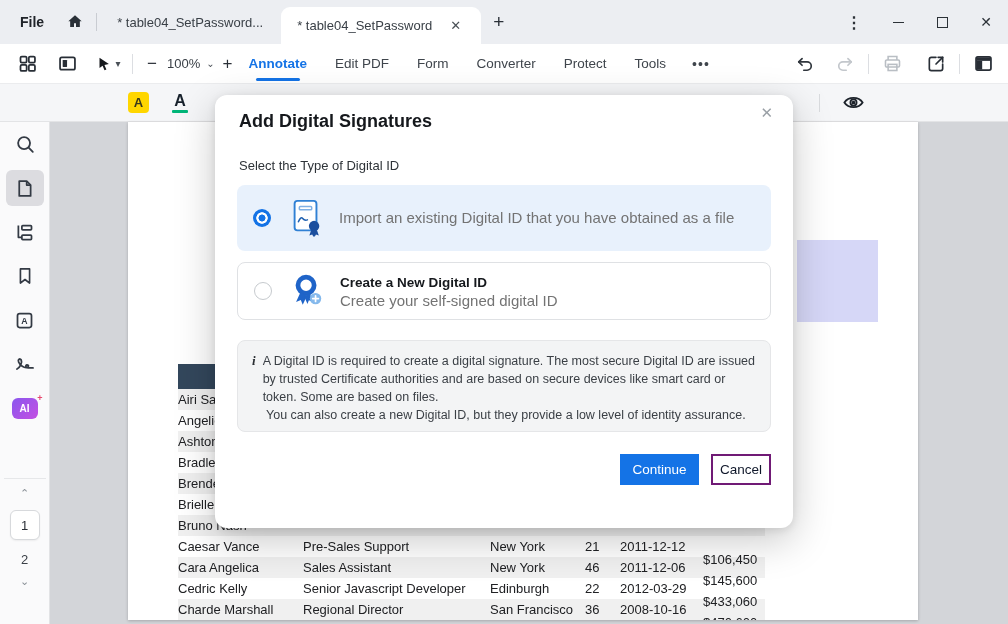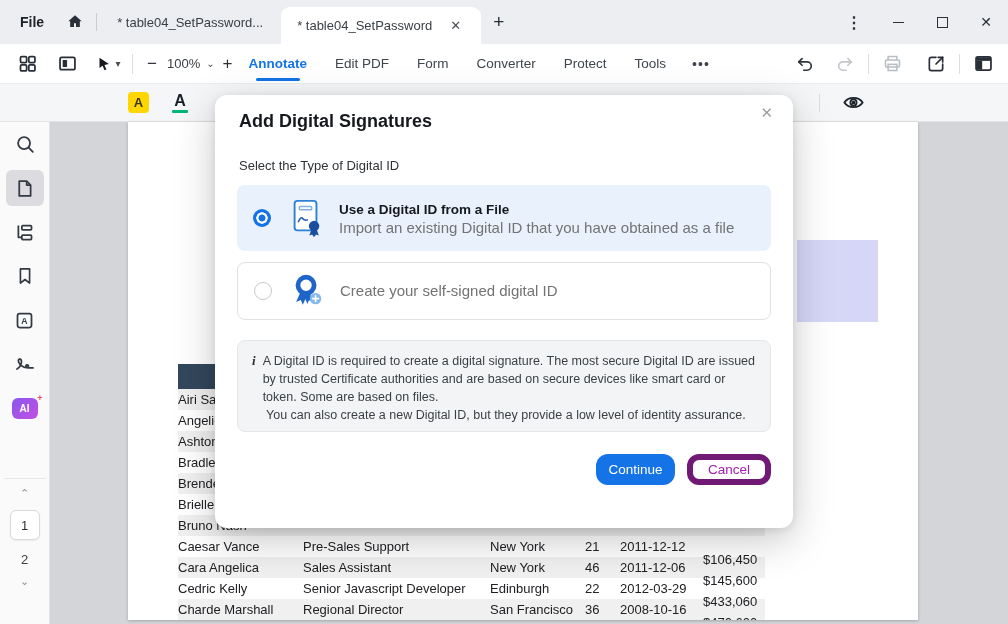--- a/index.html
+++ b/index.html
@@ -99,23 +99,23 @@
   .opt-icon { width:38px; height:40px; margin:0 14px 0 16px; flex:0 0 auto; }
   .opt-text .t { font-size:13.5px; font-weight:bold; color:#16191d; line-height:19px; }
   .opt-text .d { font-size:15px; color:#737373; line-height:18px; }
   .info-box { position:absolute; left:22px; top:245px; width:534px; height:92px; background:#f3f4f5;
     border:1px solid #e5e6e8; border-radius:8px; padding:11px 14px 0 14px; font-size:12.5px; color:#3a3f45; line-height:1.45; }
   .info-box .row1 { display:flex; }
   .info-i { font-family:"Liberation Serif", serif; font-style:italic; font-weight:bold; font-size:13px;
     margin-right:7px; color:#2b2f33; flex:0 0 auto; }
   .info-line2 { padding-left:14px; }
   .dlg-buttons { position:absolute; right:22px; top:359px; display:flex; gap:12px; }
-  .btn { height:31px; border-radius:12px; font-size:13.5px; display:flex; align-items:center; justify-content:center; }
+  .btn { height:31px; border-radius:0; font-size:13.5px; display:flex; align-items:center; justify-content:center; }
   .btn-primary { width:79px; background:#1473e6; color:#ffffff; }
-  .btn-secondary { width:84px; background:#ffffff; border:6px solid #701a75; color:#a21caf; }
+  .btn-secondary { width:60px; background:#ffffff; border:2px solid #701a75; color:#0f172a; }
 </style>
 </head>
 <body>
 
 <div id="app">
 
   <div class="titlebar">
     <div class="file-menu">File</div>
     <div class="tb-icon">
       <svg width="20" height="20" viewBox="0 0 24 24">
@@ -407,37 +407,37 @@
         <svg width="38" height="40" viewBox="0 0 40 42">
           <rect x="8" y="3" width="23" height="31" rx="3" fill="#ffffff" stroke="#2f80d4" stroke-width="2"></rect>
           <rect x="13" y="9" width="13" height="3.4" rx="1" fill="none" stroke="#7fb0e4" stroke-width="1.6"></rect>
           <path d="M12 25 q2.5-6 4.5-3.5 t5 1.5" fill="none" stroke="#1c5fb0" stroke-width="1.6" stroke-linecap="round"></path>
           <circle cx="28.5" cy="29.5" r="5.5" fill="#1b4f9e"></circle>
           <path d="M25.5 33.5 l-2 6 3-1.2 1.5 2.8 2-5.5 z" fill="#1b4f9e"></path>
           <path d="M31.5 33.5 l2 6 -3-1.2 -1.5 2.8 -2-5.5 z" fill="#1b4f9e"></path>
         </svg>
       </span>
       <span class="opt-text">
-        <div class="t">Use a Digital ID from a File</div>
         <div class="d">Import an existing Digital ID that you have obtained as a file</div>
       </span>
     </div>
 
     <div class="opt-card opt-1">
       <span class="radio off"></span>
       <span class="opt-icon">
         <svg width="38" height="40" viewBox="0 0 40 42">
           <circle cx="19" cy="15" r="8.5" fill="none" stroke="#1f64c8" stroke-width="5"></circle>
           <path d="M13 22.5 l-4.5 10 5-2 2 5 4.5-9.5 z" fill="#1f64c8"></path>
           <path d="M23 23.5 l3.5 9 -4.5-1.8 -1.5 4 -3.5-8.2 z" fill="#1f64c8"></path>
           <circle cx="29" cy="29" r="6" fill="#85b9ec"></circle>
           <path d="M29 26 v6 M26 29 h6" stroke="#ffffff" stroke-width="1.8" stroke-linecap="round"></path>
         </svg>
       </span>
       <span class="opt-text">
+        <div class="t">Create a New Digital ID</div>
         <div class="d">Create your self-signed digital ID</div>
       </span>
     </div>
 
     <div class="info-box">
       <div class="row1">
         <span class="info-i">i</span>
         <span>A Digital ID is required to create a digital signature. The most secure Digital ID are issued by trusted Certificate authorities and are based on secure devices like smart card or token. Some are based on files.</span>
       </div>
       <div class="info-line2">You can also create a new Digital ID, but they provide a low level of identity assurance.</div>

